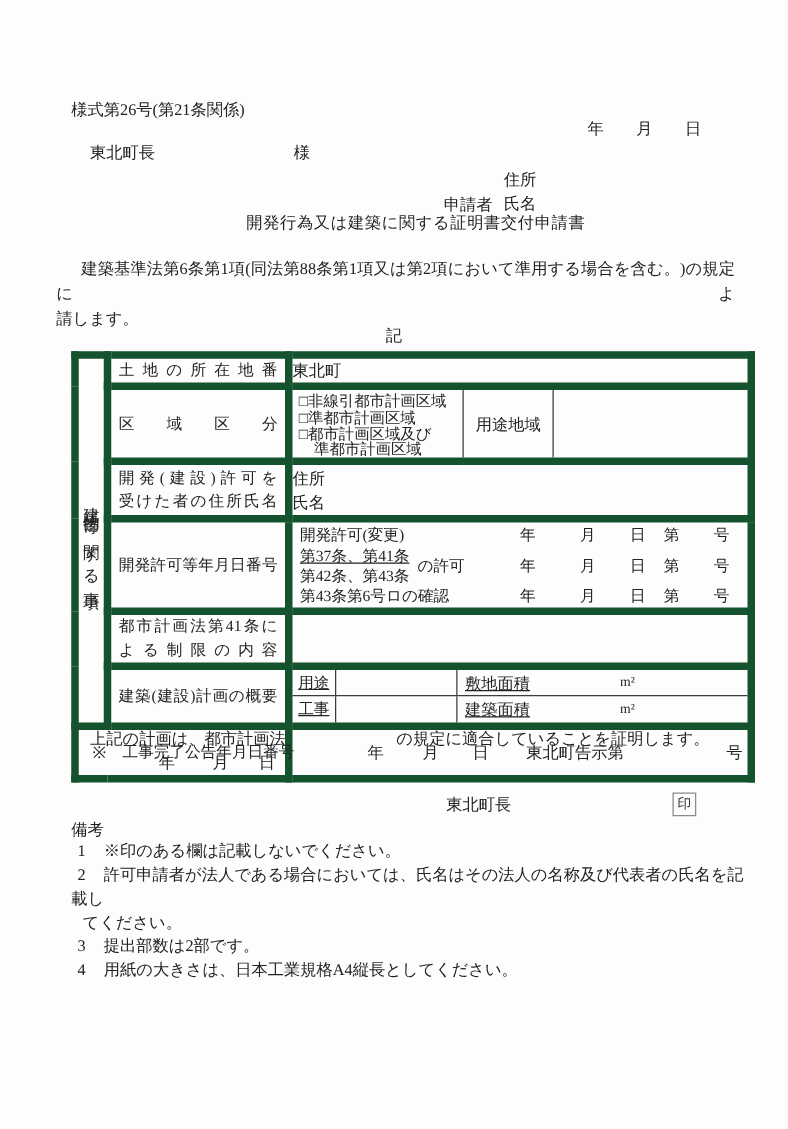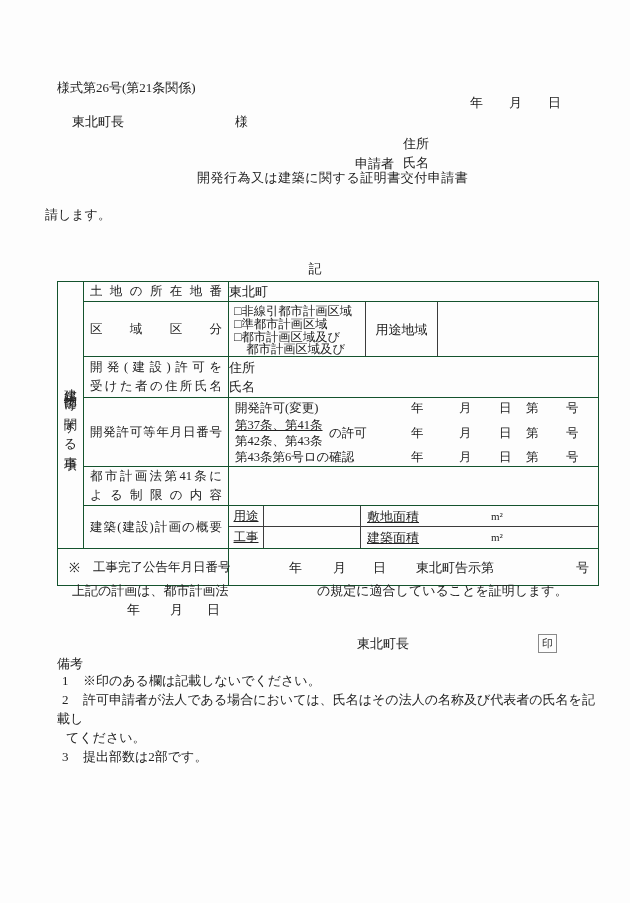--- a/index.html
+++ b/index.html
@@ -19,21 +19,21 @@
   .applicant-address{left:403px;top:137px;}
   .applicant-name{left:403px;top:156px;}
   .doc-title{left:197px;top:171px;letter-spacing:.5px;}
   .para{left:45px;top:205px;width:543px;}
   .para div{line-height:20px;}
   .pl-just{text-align:justify;text-align-last:justify;}
   .pl1{text-indent:20px;}
   .record-mark{left:0;right:0;top:262px;text-align:center;}
   
   .main-table{position:absolute;left:57px;top:281px;border-collapse:collapse;table-layout:fixed;width:541px;}
-  .main-table td{border:1px solid #14532d;padding:0;vertical-align:middle;font-size:13px;margin-top:48px;}
+  .main-table td{border:6px solid #14532d;padding:0;vertical-align:middle;font-size:13px;margin-top:48px;}
   .vhead{text-align:center;}
   .vtext{writing-mode:vertical-rl;margin:0 auto;letter-spacing:3px;font-size:13px;}
   .jline{text-align:justify;text-align-last:justify;padding:0 6px;font-size:12.5px;line-height:19px;}
   .val{padding:2px 6px;}
   .val-top{vertical-align:top;padding:2px 6px;line-height:19px;}
   .nopad{padding:0;}
   
   .zone{display:flex;height:54px;}
   .zone-checks{width:137px;border-right:1px solid #3c3c3c;padding:3px 0 0 5px;box-sizing:border-box;}
   .zone-checks div{font-size:12.3px;line-height:12.8px;white-space:pre;}
@@ -89,20 +89,21 @@
   <div class="abs form-number">様式第26号(第21条関係)</div>
   <div class="abs top-date">年　　月　　日</div>
   <div class="abs addressee">東北町長</div>
   <div class="abs honorific">様</div>
   <div class="abs applicant-label">申請者</div>
   <div class="abs applicant-address">住所</div>
   <div class="abs applicant-name">氏名</div>
   <div class="abs doc-title">開発行為又は建築に関する証明書交付申請書</div>
 
   <div class="abs para">
+    <div class="pl1 pl-just">建築基準法第6条第1項(同法第88条第1項又は第2項において準用する場合を含む。)の規定によ</div>
     <div>請します。</div>
   </div>
 
   <div class="abs record-mark">記</div>
 
   <table class="main-table">
     <colgroup>
         <col style="width:26px">
         <col style="width:145px">
         <col style="width:370px">
@@ -124,21 +125,21 @@
     <tr>
       <td style="height:54px">
         <div class="jline">区域区分</div>
       </td>
       <td class="nopad">
         <div class="zone">
           <div class="zone-checks">
             <div>□非線引都市計画区域</div>
             <div>□準都市計画区域</div>
             <div>□都市計画区域及び</div>
-            <div>　都市計画区域及び</div>
+            <div>　準都市計画区域</div>
           </div>
           <div class="zone-use">
             <span>用途地域</span>
           </div>
           <div class="zone-blank"></div>
         </div>
       </td>
     </tr>
 
     <tr>
@@ -247,15 +248,16 @@
   <div class="abs cert-d">日</div>
   <div class="abs mayor">東北町長</div>
   <div class="abs seal">印</div>
 
   <div class="abs notes-header">備考</div>
   <div class="abs notes">
     <div class="note-line"><span class="note-num">1</span><span>※印のある欄は記載しないでください。</span></div>
     <div class="note-line"><span class="note-num">2</span><span>許可申請者が法人である場合においては、氏名はその法人の名称及び代表者の氏名を記載し</span></div>
     <div class="note-line note-cont">てください。</div>
     <div class="note-line"><span class="note-num">3</span><span>提出部数は2部です。</span></div>
+    <div class="note-line"><span class="note-num">4</span><span>用紙の大きさは、日本工業規格A4縦長としてください。</span></div>
   </div>
 
 </div>
 
 </body></html>

